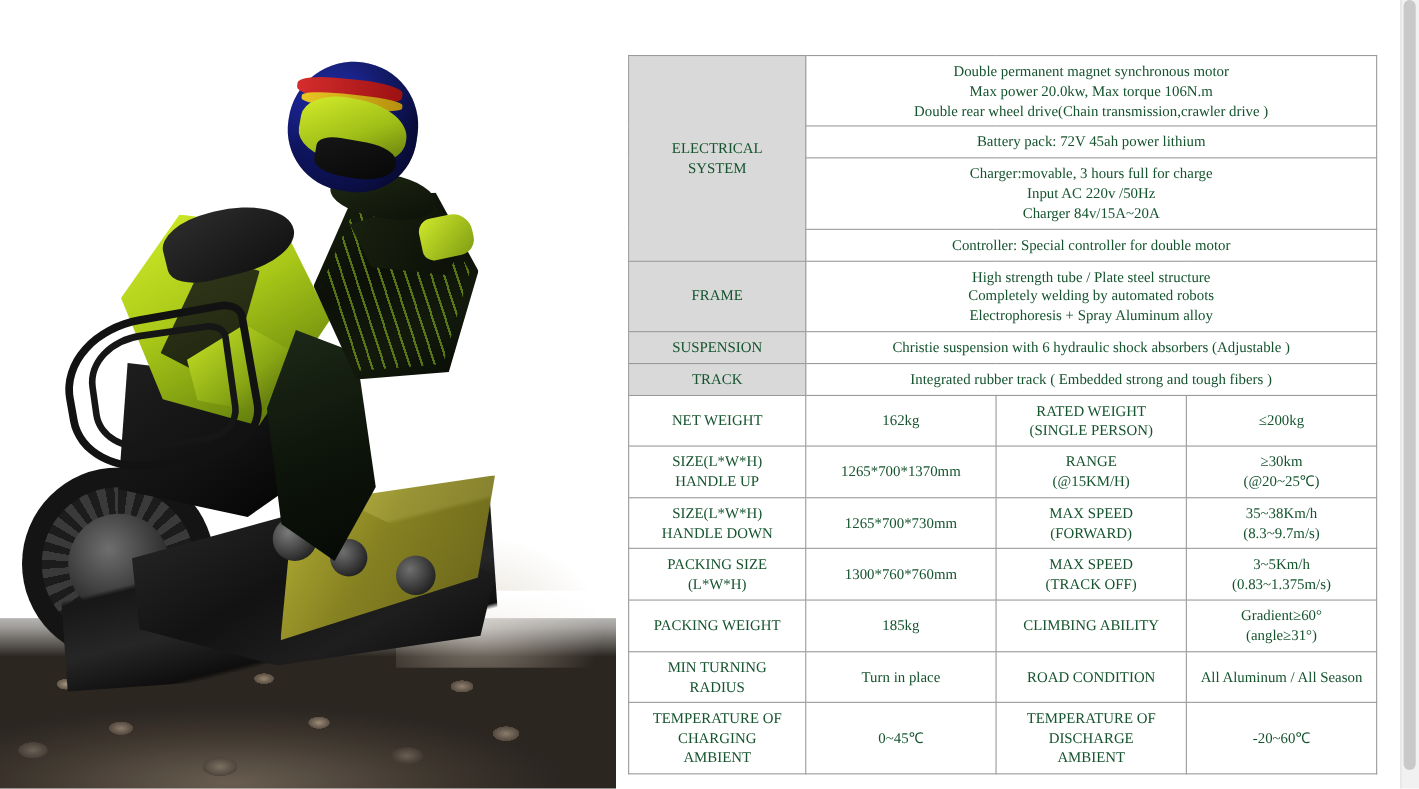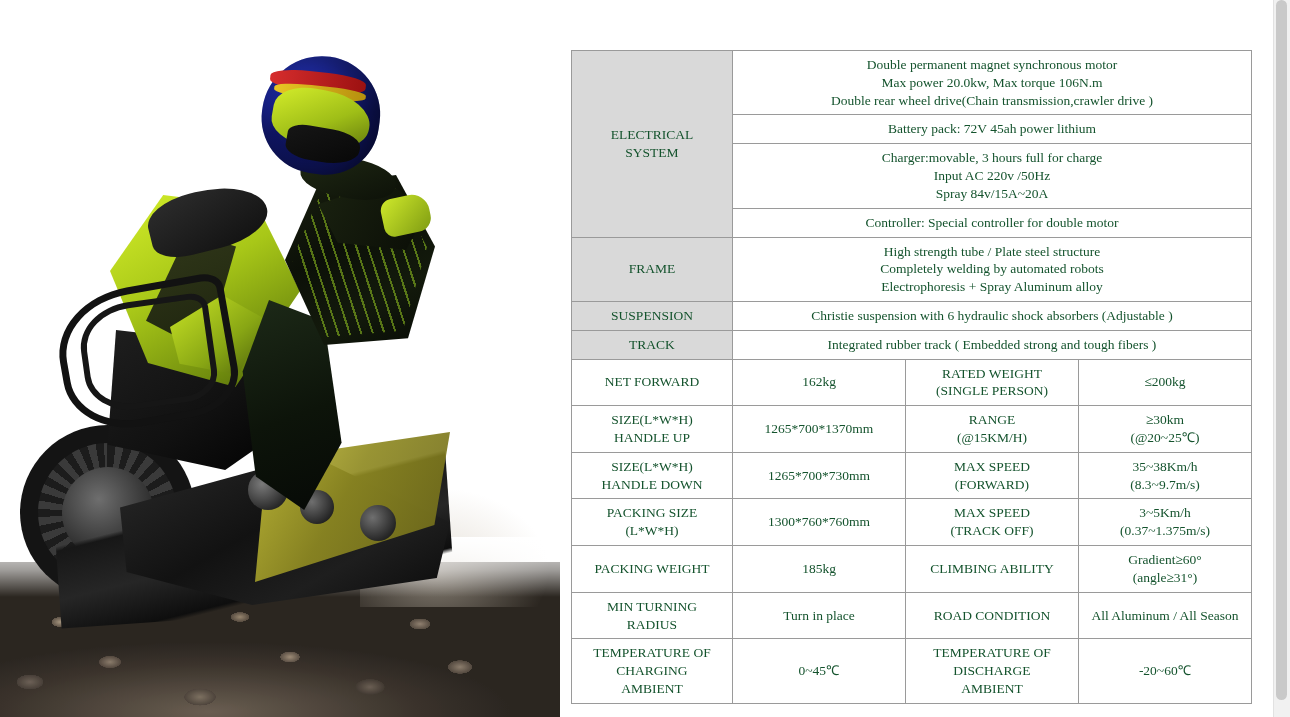--- a/index.html
+++ b/index.html
@@ -409,21 +409,21 @@
         </tr>
         <tr>
           <td colspan="3">
             <span class="ln">Battery pack: 72V 45ah power lithium</span>
           </td>
         </tr>
         <tr>
           <td colspan="3">
             <span class="ln">Charger:movable, 3 hours full for charge</span>
             <span class="ln">Input AC 220v /50Hz</span>
-            <span class="ln">Spray 84v/15A~20A</span>
+            <span class="ln">Charger 84v/15A~20A</span>
           </td>
         </tr>
         <tr>
           <td colspan="3">
             <span class="ln">Controller: Special controller for double motor</span>
           </td>
         </tr>
 
         <tr>
           <td class="label">
@@ -449,21 +449,21 @@
           <td class="label">
             <span class="ln">TRACK</span>
           </td>
           <td colspan="3">
             <span class="ln">Integrated rubber track ( Embedded strong and tough fibers )</span>
           </td>
         </tr>
 
         <tr>
           <td class="label2">
-            <span class="ln">NET FORWARD</span>
+            <span class="ln">NET WEIGHT</span>
           </td>
           <td class="mid">
             <span class="ln">162kg</span>
           </td>
           <td class="label-b">
             <span class="ln">RATED WEIGHT</span>
             <span class="ln">(SINGLE PERSON)</span>
           </td>
           <td class="val-b">
             <span class="ln">≤200kg</span>
@@ -513,21 +513,21 @@
           </td>
           <td class="mid">
             <span class="ln">1300*760*760mm</span>
           </td>
           <td class="label-b">
             <span class="ln">MAX SPEED</span>
             <span class="ln">(TRACK OFF)</span>
           </td>
           <td class="val-b">
             <span class="ln">3~5Km/h</span>
-            <span class="ln">(0.37~1.375m/s)</span>
+            <span class="ln">(0.83~1.375m/s)</span>
           </td>
         </tr>
 
         <tr>
           <td class="label2">
             <span class="ln">PACKING WEIGHT</span>
           </td>
           <td class="mid">
             <span class="ln">185kg</span>
           </td>

